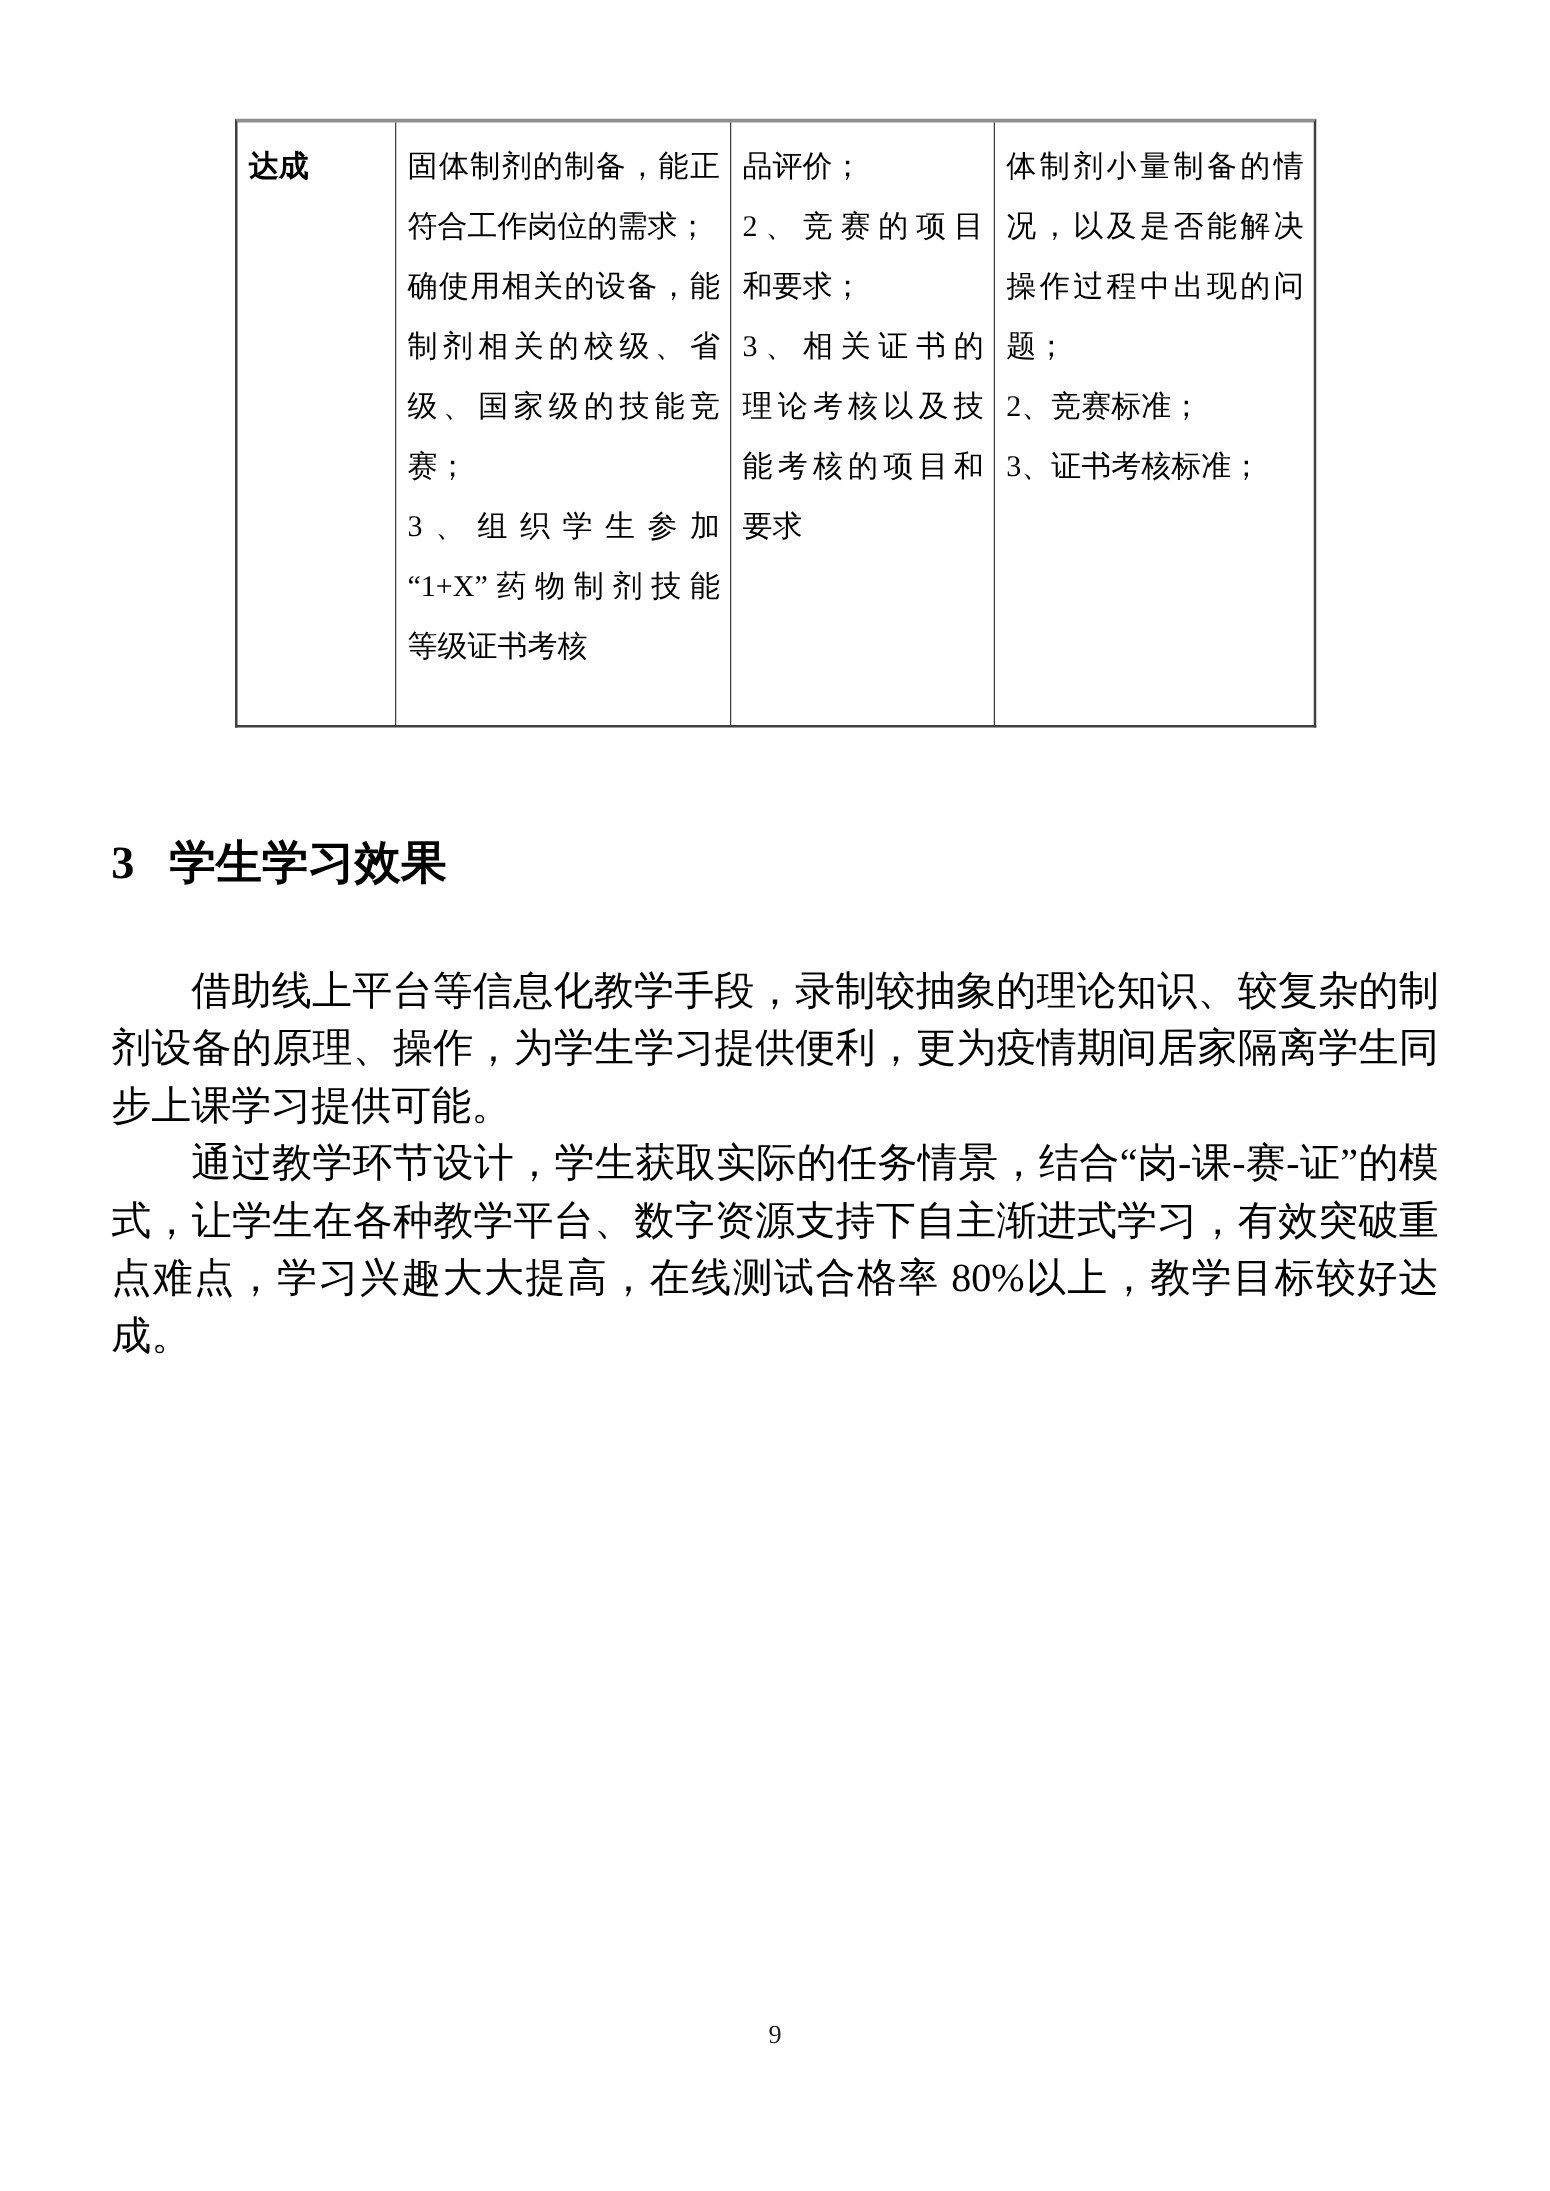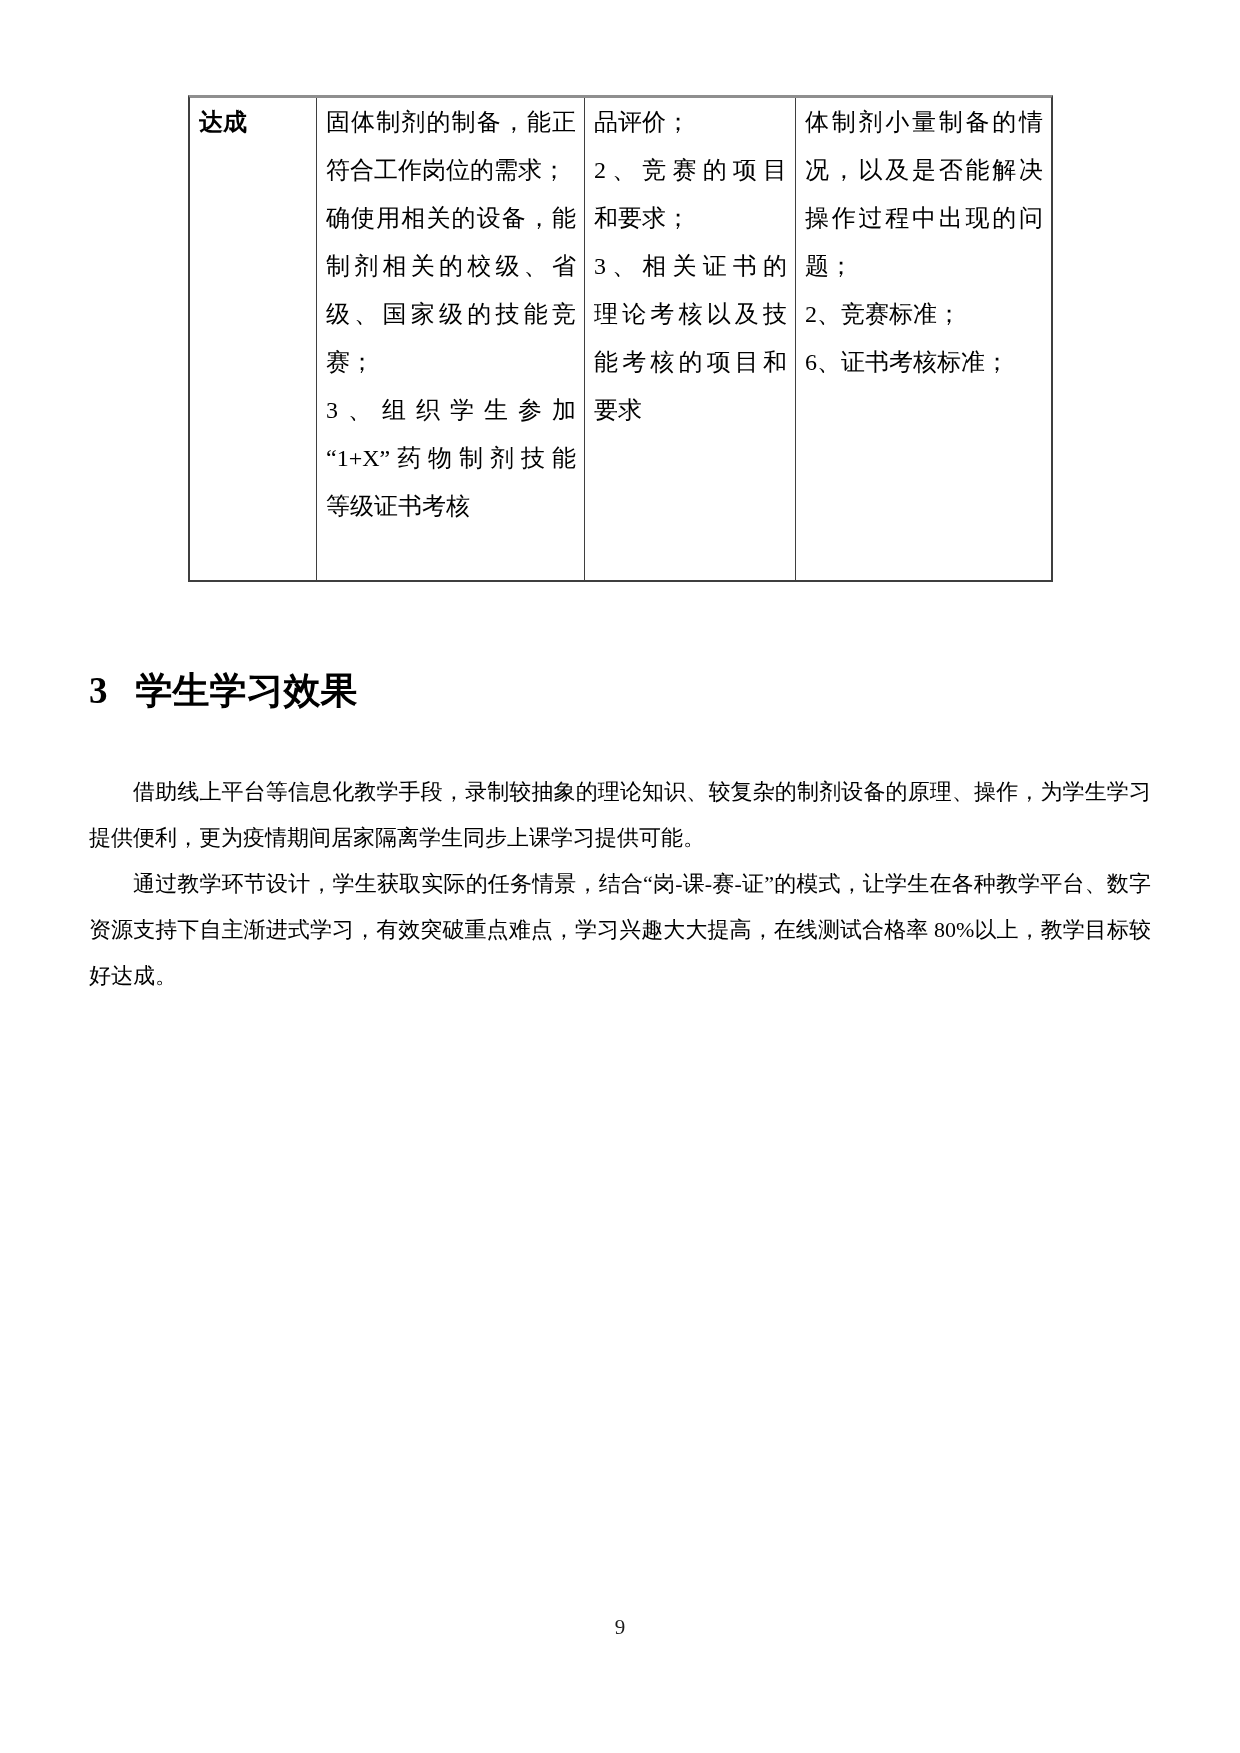--- a/index.html
+++ b/index.html
@@ -19,21 +19,21 @@
     box-sizing:border-box;
     border-left:2px solid #3f3f3f;
     border-right:2px solid #3f3f3f;
     border-bottom:2.5px solid #3f3f3f;
     border-top:3px solid #8f8f8f;
     display:flex;
   }
   .doc-col{
     box-sizing:border-box;
     border-right:1.5px solid #3f3f3f;
-    padding:0 8px 0 9px;
+    padding:12px 8px 0 9px;
     font-size:24px;
     line-height:48px;
     overflow:hidden;
   }
   .doc-col:last-child{border-right:none;}
   .col1{width:127px;text-align:center;font-weight:bold;}
   .col2{width:268px;}
   .col3{width:211px;}
   .col4{width:255px;}
   .cl{text-align:justify;}
@@ -42,21 +42,21 @@
   .heading{
     position:absolute;left:89px;top:671px;
     font-size:37px;font-weight:bold;line-height:40px;
     white-space:nowrap;
   }
   .heading .h-num{display:inline-block;margin-right:28px;}
   
   .body-text{
     position:absolute;left:89px;top:769px;
     width:1062px;
-    font-size:22px;line-height:46px;
+    font-size:32px;line-height:46px;
     text-align:justify;
   }
   .body-text p{
     margin:0;
     text-indent:2em;
   }
   
   .page-number{
     position:absolute;left:0;right:0;top:1613px;
     text-align:center;
@@ -92,21 +92,21 @@
       <div class="cl s">理论考核以及技</div>
       <div class="cl s">能考核的项目和</div>
       <div class="cl">要求</div>
     </div>
     <div class="doc-col col4">
       <div class="cl s">体制剂小量制备的情</div>
       <div class="cl s">况，以及是否能解决</div>
       <div class="cl s">操作过程中出现的问</div>
       <div class="cl">题；</div>
       <div class="cl">2、竞赛标准；</div>
-      <div class="cl">6、证书考核标准；</div>
+      <div class="cl">3、证书考核标准；</div>
     </div>
   </div>
 
   <div class="heading">
     <span class="h-num">3</span><span>学生学习效果</span>
   </div>
 
   <div class="body-text">
     <p>借助线上平台等信息化教学手段，录制较抽象的理论知识、较复杂的制剂设备的原理、操作，为学生学习提供便利，更为疫情期间居家隔离学生同步上课学习提供可能。</p>
     <p>通过教学环节设计，学生获取实际的任务情景，结合“岗-课-赛-证”的模式，让学生在各种教学平台、数字资源支持下自主渐进式学习，有效突破重点难点，学习兴趣大大提高，在线测试合格率 80%以上，教学目标较好达成。</p>

